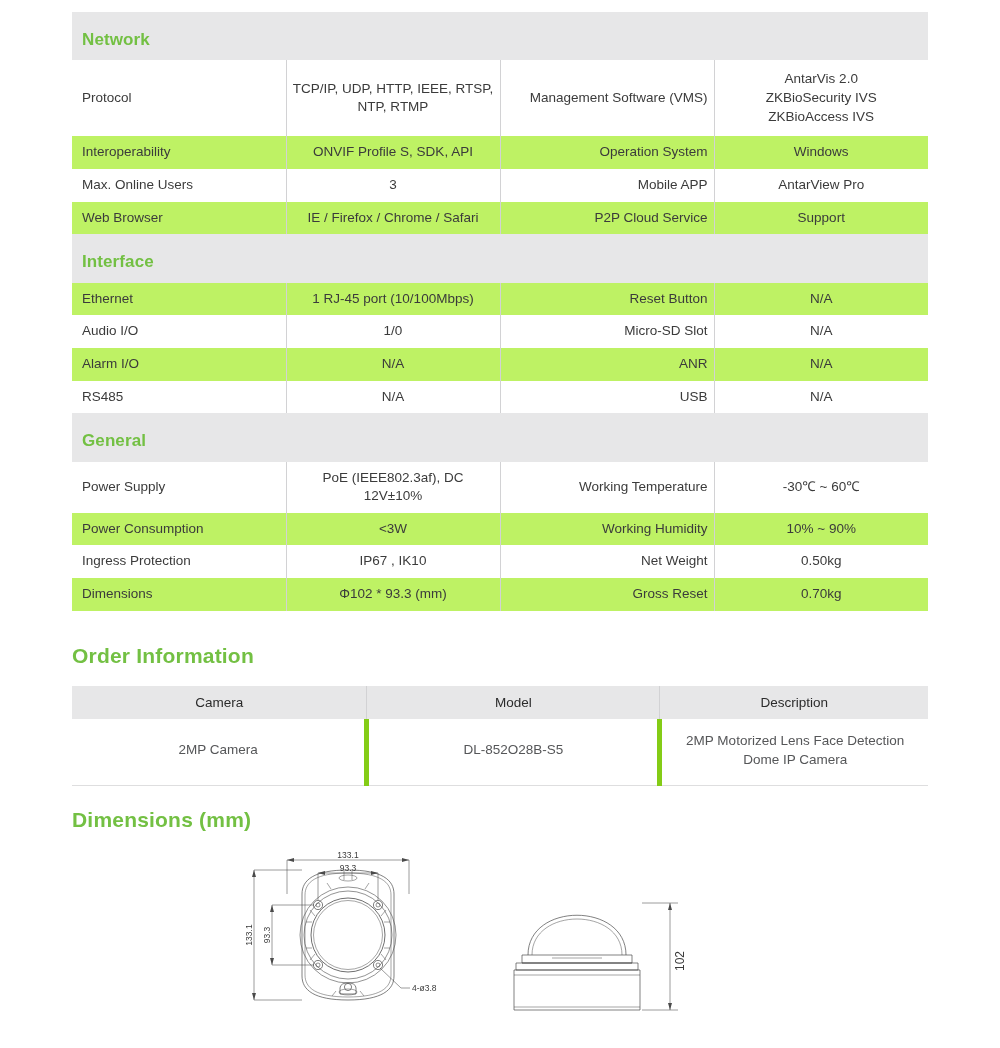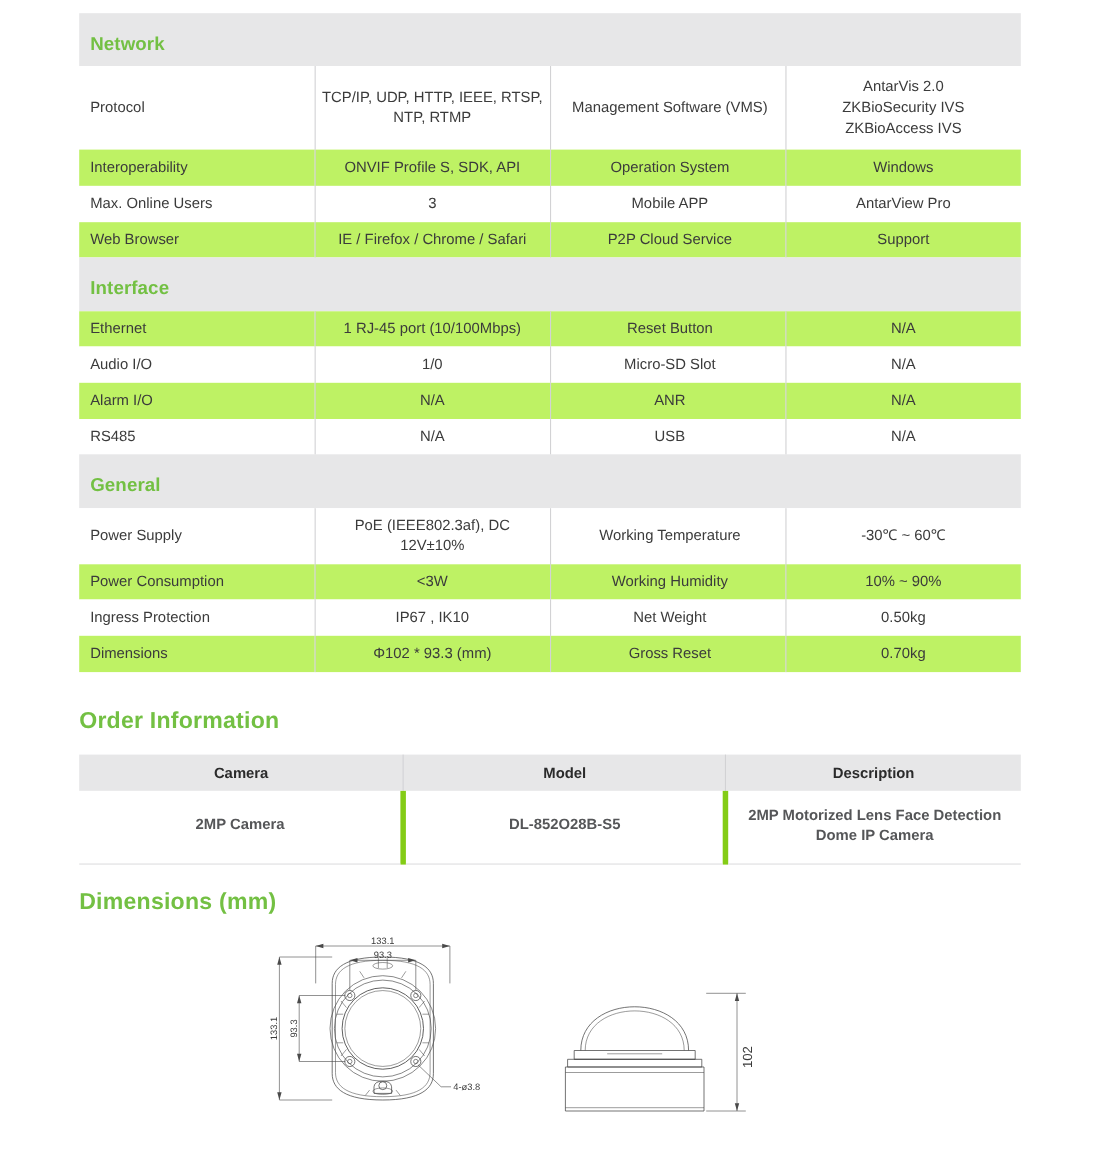--- a/index.html
+++ b/index.html
@@ -54,21 +54,21 @@
   }
   .c-value {
     width: 264px;
     text-align: center;
     color: #555658;
     border-right: 1px solid #d2d2d4;
   }
   .c-label2 {
     width: 165px;
     padding-left: 10px !important;
-    text-align: center;
+    text-align: right;
     color: #2b2b2b;
     border-right: 1px solid #d2d2d4;
     margin-left: 24px;
   }
   .c-value2 {
     width: 263px;
     text-align: center;
     color: #555658;
   }
   .tall td { padding-top: 10px; padding-bottom: 10px; }
@@ -88,21 +88,21 @@
   
   .order-table {
     position: absolute;
     left: 72px;
     top: 686px;
     width: 856px;
     border-collapse: collapse;
     table-layout: fixed;
   }
   .order-table th, .order-table td {
-    font-weight: bold;
+    font-weight: normal;
     font-size: 13.5px;
     text-align: center;
     vertical-align: middle;
     margin-top: 36px;
   }
   .order-table thead th {
     background: #e7e7e8;
     color: #2b2b2b;
     padding: 9px 4px;
     border-right: 1px solid #d2d2d4;

